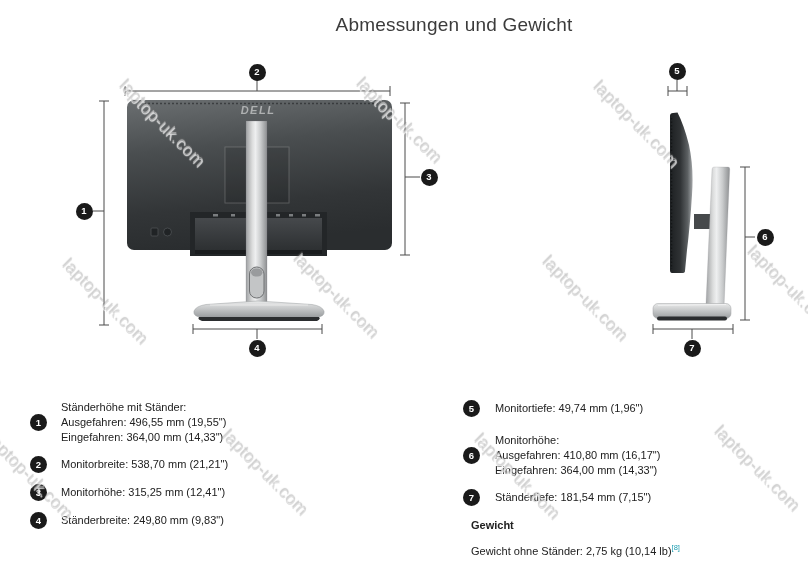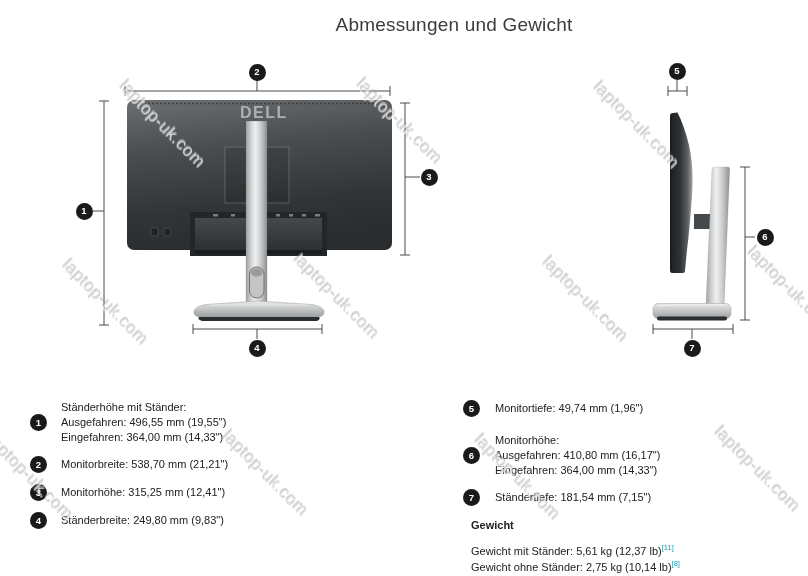--- a/index.html
+++ b/index.html
@@ -12,22 +12,22 @@
     position:absolute;top:14px;left:454px;transform:translateX(-50%);
     font-size:19px;color:#3b3b3b;white-space:nowrap;letter-spacing:.2px;
   }
   svg{position:absolute;left:0;top:0;}
   .badge{
     position:absolute;width:17px;height:17px;border-radius:50%;
     background:#1a1a1a;color:#fff;font-size:9.5px;font-weight:bold;
     display:flex;align-items:center;justify-content:center;line-height:1;
   }
   .dell-logo{
-    position:absolute;left:240px;top:104px;width:36px;
-    font-size:16px;font-weight:bold;letter-spacing:1.5px;color:#aeb0b1;
+    position:absolute;left:240px;top:104px;width:36px;text-align:center;
+    font-size:11px;font-weight:bold;letter-spacing:1.5px;color:#aeb0b1;font-style:italic;
   }
   .legend-col{position:absolute;font-size:11px;color:#212121;}
   .legend-item{display:flex;align-items:center;}
   .legend-item .lbadge{
     flex:0 0 17px;width:17px;height:17px;border-radius:50%;background:#1a1a1a;
     color:#fff;font-size:9.5px;font-weight:bold;display:flex;align-items:center;
     justify-content:center;line-height:1;
   }
   .legend-item .lines{line-height:15px;}
   .col-left{left:30px;top:400px;width:280px;}
@@ -211,21 +211,20 @@
   <div class="legend-item">
     <div class="lbadge">7</div>
     <div class="lines">
         <div>Ständertiefe: 181,54 mm (7,15")</div>
       </div>
   </div>
 
   <div class="weight-block">
     <div class="weight-heading">Gewicht</div>
     <div class="weight-rows">
-      <div><span>Gewicht mit Ständer: 5,61 kg (12,37 lb)</span><span class="fn-ref">[11]</span></div>
       <div><span>Gewicht ohne Ständer: 2,75 kg (10,14 lb)</span><span class="fn-ref">[8]</span></div>
     </div>
   </div>
 </div>
 
 <span class="watermark" style="left:162px;top:124px;">laptop-uk.com</span>
 <span class="watermark" style="left:399px;top:122px;">laptop-uk.com</span>
 <span class="watermark" style="left:636px;top:125px;">laptop-uk.com</span>
 <span class="watermark" style="left:105px;top:303px;">laptop-uk.com</span>
 <span class="watermark" style="left:336px;top:297px;">laptop-uk.com</span>

